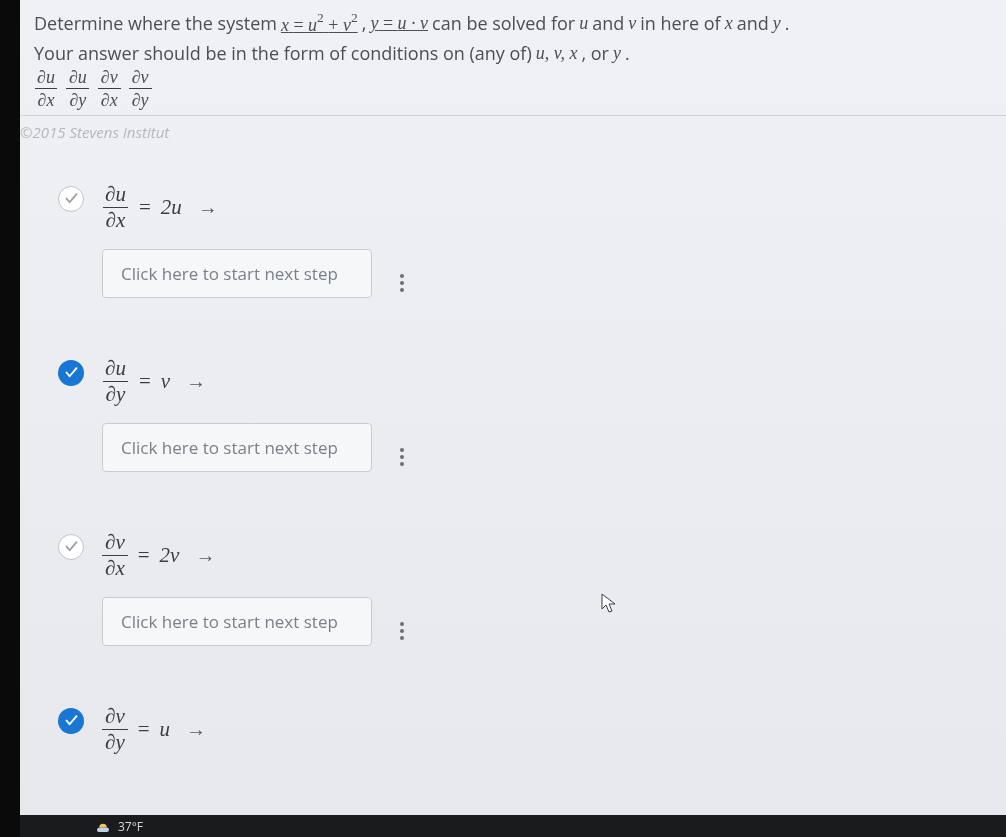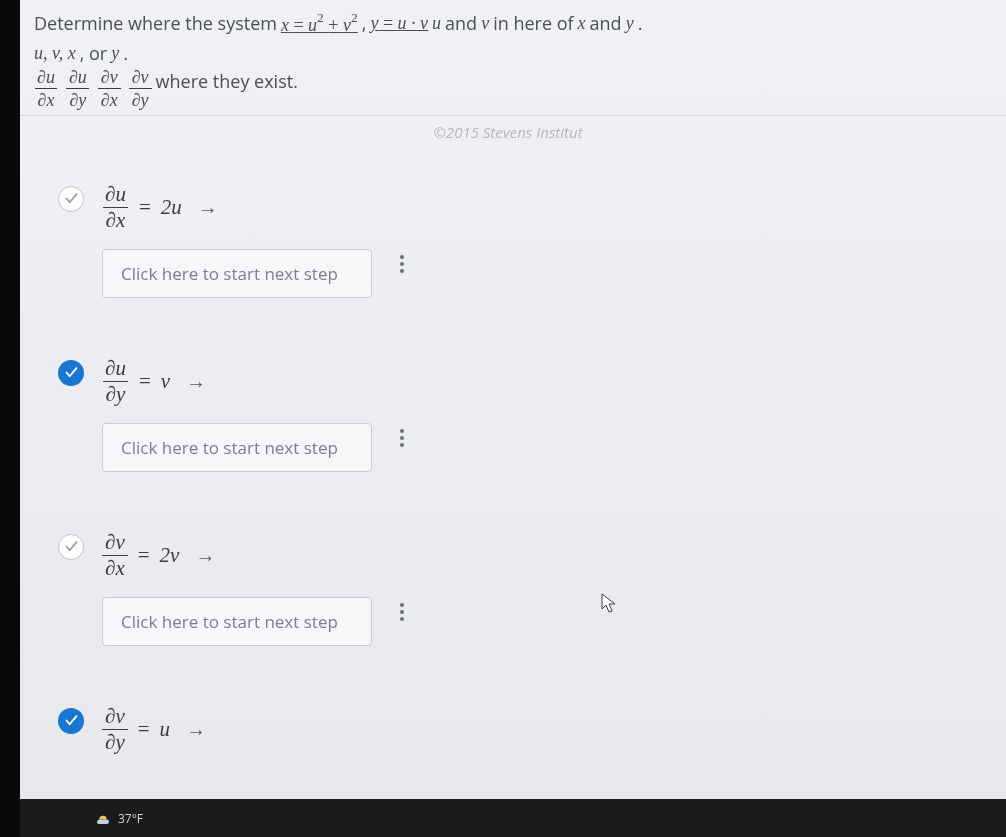--- a/index.html
+++ b/index.html
@@ -18,21 +18,21 @@
   .prompt {
     padding: 10px 18px 6px 14px;
     font-size: 18px;
     line-height: 1.55;
     color: #4a4f55;
     border-bottom: 1px solid #d0d3d8;
   }
   .prompt .line { display: block; }
   .prompt .line.flex { display: flex; align-items: flex-start; flex-wrap: wrap; gap: 4px; }
   .copyright {
-    text-align: center;
+    text-align: left;
     padding: 6px 10px 16px 0;
     font-size: 15px;
     color: #b4b8bd;
     font-style: italic;
   }
   .answers {
     padding: 12px 0 0 34px;
   }
   .answer-block {
     position: relative;
@@ -51,21 +51,21 @@
   .status-badge.correct svg { stroke: #fff; }
   .status-badge.pending svg { stroke: #9aa0a6; }
   .math-row {
     display: flex; align-items: center; gap: 10px;
     font-family: "Cambria Math", "STIX", Georgia, serif;
     font-size: 21px; color: #3a3e44;
     margin-bottom: 18px;
   }
   .arrow { font-size: 20px; color: #55595e; padding-left: 6px; }
   .next-step-row {
-    display: flex; align-items: flex-start; gap: 18px;
+    display: flex; align-items: flex-end; gap: 18px;
   }
   .next-step-btn {
     border: 1px solid #c8ccd1;
     background: #f6f7f9;
     border-radius: 4px;
     padding: 12px 18px;
     font-size: 17px;
     color: #7a8087;
     cursor: pointer;
     font-family: inherit;
@@ -87,21 +87,21 @@
   .frac .num { padding: 0 3px 2px; font-style: italic; }
   .frac .den { border-top: 1.2px solid #3a3e44; padding: 2px 3px 0; font-style: italic; }
   .it { font-style: italic; font-family: "Cambria Math", "STIX", Georgia, serif; }
   .sup { font-size: 0.75em; vertical-align: super; position: relative; top: -0.15em; }
   .eqtxt { font-family: "Cambria Math", "STIX", Georgia, serif; font-style: italic; text-decoration: underline; }
   .eq-no-it { font-style: normal; }
   
   .taskbar {
     position: absolute;
     left: 0; bottom: 0;
-    width: 100%; height: 38px;
+    width: 100%; height: 22px;
     background: #1a1b1d;
     display: flex; align-items: center;
     padding-left: 74px;
     color: #d5d7da;
     font-size: 12px;
   }
   .taskbar .weather-icon {
     width: 18px; height: 18px; margin-right: 6px;
     display: flex; align-items: center; justify-content: center;
   }
@@ -127,31 +127,33 @@
         <span class="it">u</span><span class="sup eq-no-it">2</span>
         <span class="eq-no-it"> + </span>
         <span class="it">v</span><span class="sup eq-no-it">2</span>
       </span>
       <span>, </span>
       <span class="eqtxt">
         <span class="it">y</span>
         <span class="eq-no-it"> = </span>
         <span class="it">u · v</span>
       </span>
+      <span> can be solved for </span>
       <span class="it">u</span>
       <span> and </span>
       <span class="it">v</span>
       <span> in here of </span>
       <span class="it">x</span>
       <span> and </span>
       <span class="it">y</span>
       <span>.</span>
     </span>
 
     <span class="line flex">
+      <span>Your answer should be in the form of conditions on (any of) </span>
       <span class="it">u, v, x</span>
       <span>, or </span>
       <span class="it">y</span>
       <span>.</span>
     </span>
 
     <span class="line flex">
       <span class="frac">
         <span class="num">∂u</span>
         <span class="den">∂x</span>
@@ -164,21 +166,20 @@
       <span></span>
       <span class="frac">
         <span class="num">∂v</span>
         <span class="den">∂x</span>
       </span>
       <span></span>
       <span class="frac">
         <span class="num">∂v</span>
         <span class="den">∂y</span>
       </span>
-      <span> where they exist.</span>
     </span>
   </div>
 
   <div class="copyright">©2015 Stevens Institut</div>
 
   <div class="answers">
 
     <div class="answer-block">
       <div class="status-badge pending">
         <svg viewBox="0 0 24 24" fill="none" stroke-width="3" stroke-linecap="round" stroke-linejoin="round">

